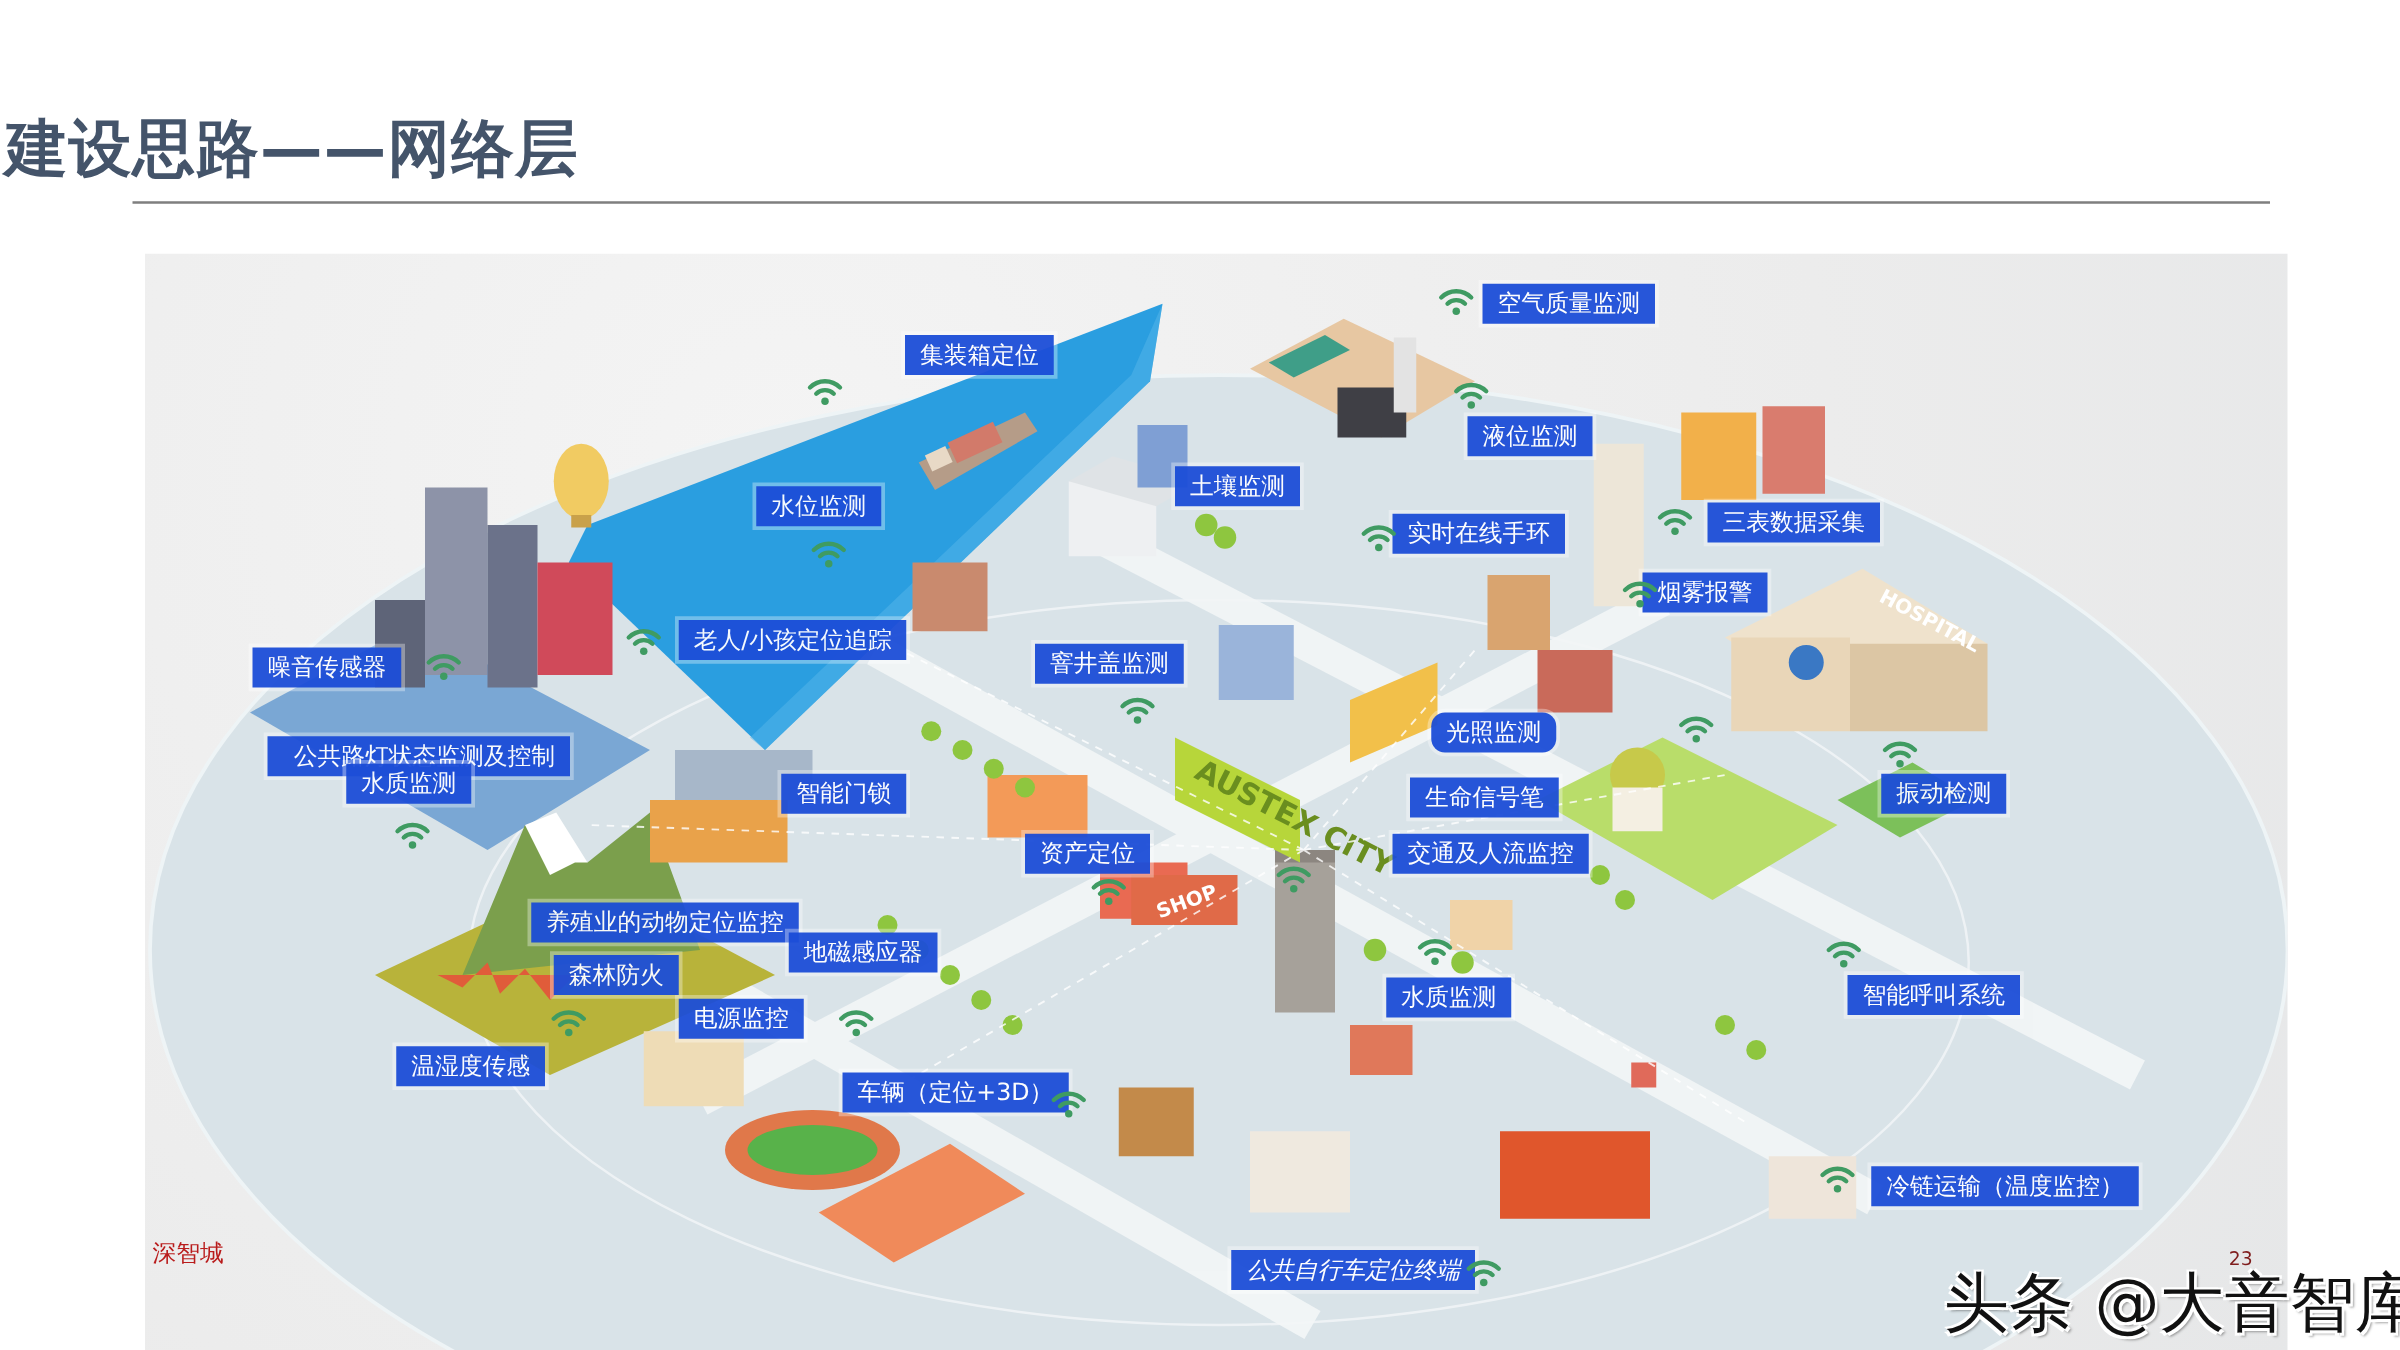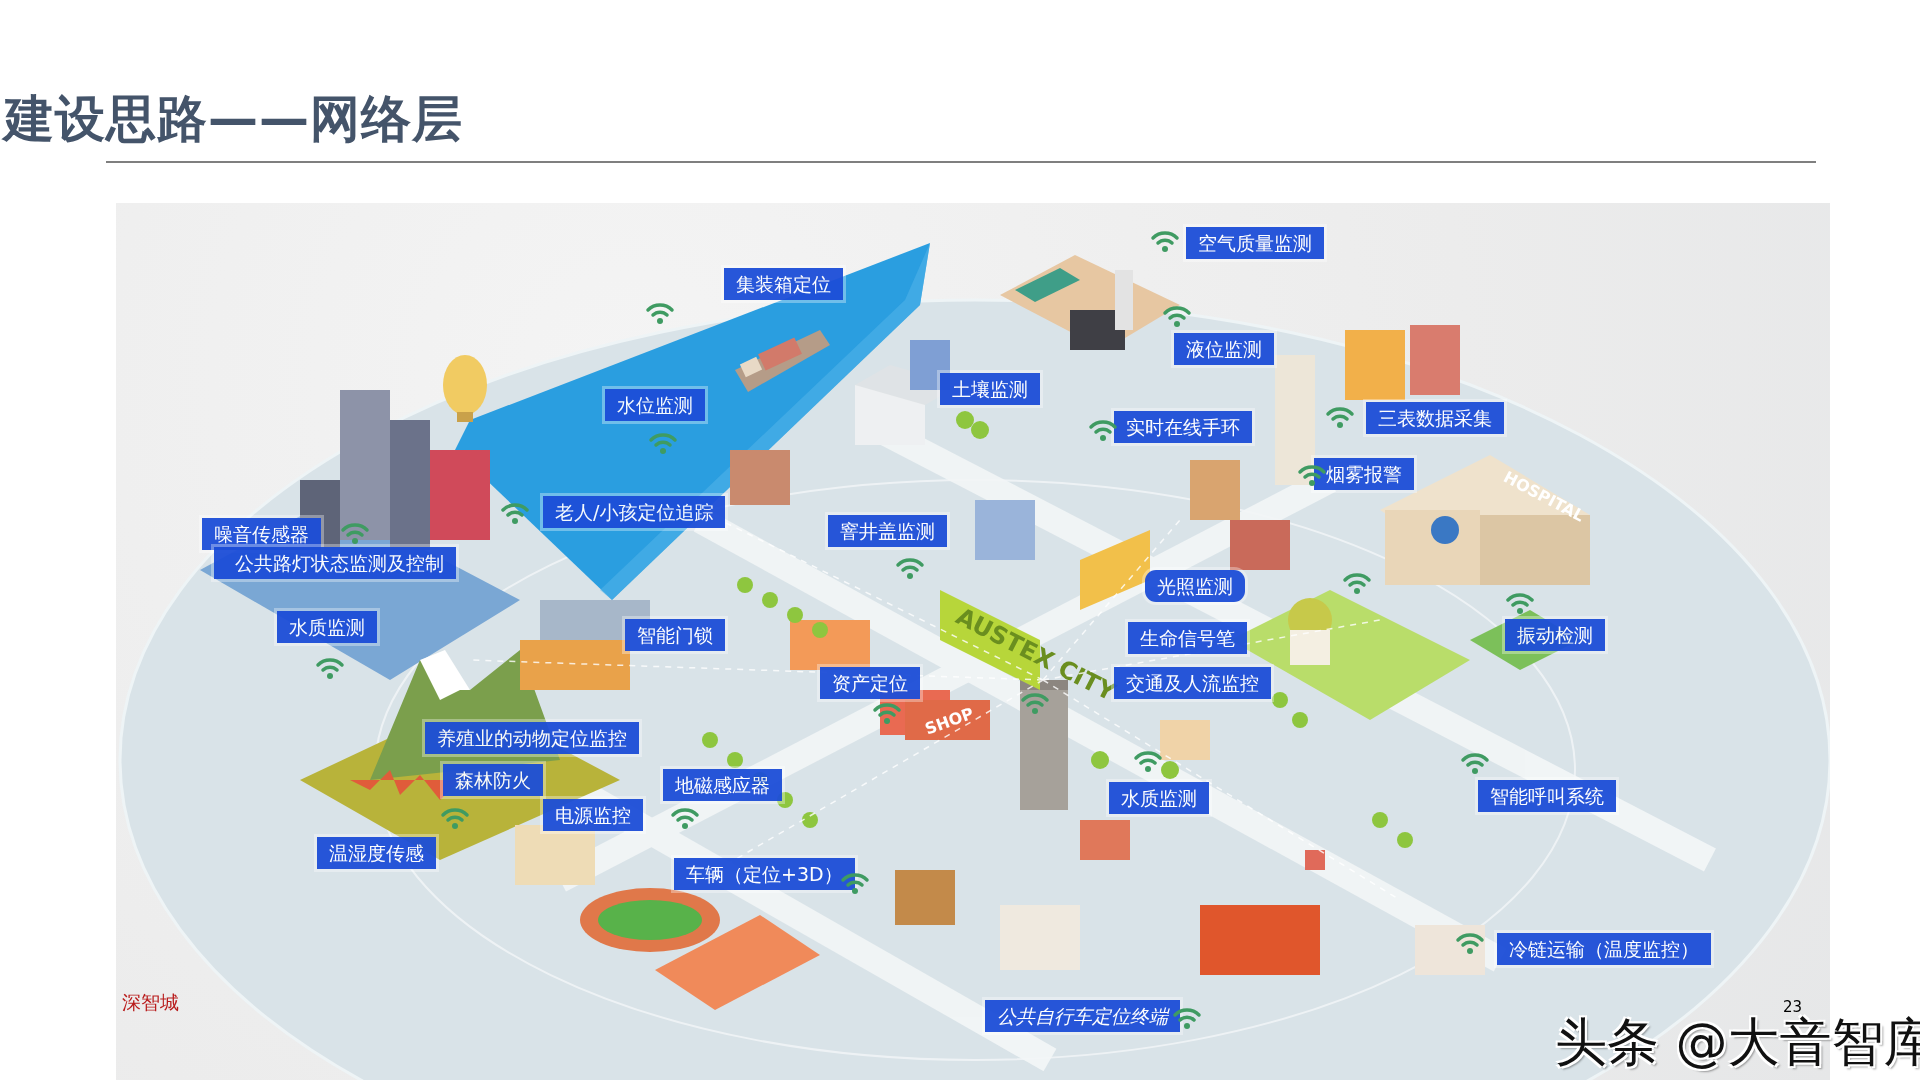--- a/index.html
+++ b/index.html
@@ -6,21 +6,21 @@
   body { width:1920px; height:1080px; position:relative; overflow:hidden; background:#ffffff; font-family:"DejaVu Sans","Liberation Sans",sans-serif; }
   .title { position:absolute; left:4px; top:86px; font-size:50px; font-weight:bold; color:#44546a; letter-spacing:1px; white-space:nowrap; }
   .rule { position:absolute; left:106px; top:161px; width:1710px; height:2px; background:#7f7f7f; }
   .map { position:absolute; left:116px; top:203px; width:1714px; height:877px; overflow:hidden;
          background: radial-gradient(circle at 30% 20%, #f4f4f4 0, #ececec 60%, #e6e7e8 100%); }
   .map svg.scene { position:absolute; left:0; top:0; }
   .lbl { position:absolute; background:#1d4ed8; color:#ffffff; font-size:19px; line-height:32px; height:32px;
          padding:0 12px; white-space:nowrap; box-shadow:0 0 0 3px rgba(255,255,255,0.35); opacity:0.95; }
   .wifi { position:absolute; width:30px; height:26px; }
   .footer-left { position:absolute; left:122px; top:990px; font-family:"DejaVu Serif","Liberation Serif",serif; font-size:19px; color:#b91c1c; }
-  .page-num { position:absolute; left:1783px; top:998px; font-size:15px; color:#000000; }
+  .page-num { position:absolute; left:1783px; top:998px; font-size:15px; color:#7f1d1d; }
   .watermark { position:absolute; left:1555px; top:1008px; font-size:52px; color:#111; white-space:nowrap;
                text-shadow: 2px 2px 0 #fff, -2px -2px 0 #fff, 2px -2px 0 #fff, -2px 2px 0 #fff, 3px 3px 2px rgba(0,0,0,0.35); }
 </style>
 </head>
 <body>
 
 <div class="title">建设思路——网络层</div>
 <div class="rule"></div>
 
 <div class="map">
@@ -167,29 +167,29 @@
     <div class="lbl" style="left: 1174px; top: 333px;">液位监测</div>
     <div class="lbl" style="left: 605px; top: 389px;">水位监测</div>
     <div class="lbl" style="left: 940px; top: 373px;">土壤监测</div>
     <div class="lbl" style="left: 1114px; top: 411px;">实时在线手环</div>
     <div class="lbl" style="left: 1366px; top: 402px;">三表数据采集</div>
     <div class="lbl" style="left: 1314px; top: 458px;">烟雾报警</div>
     <div class="lbl" style="left: 543px; top: 496px;">老人/小孩定位追踪</div>
     <div class="lbl" style="left: 202px; top: 518px;">噪音传感器</div>
     <div class="lbl" style="left: 828px; top: 515px;">窨井盖监测</div>
     <div class="lbl" style="left: 1145px; top: 570px; border-radius: 11px;">光照监测</div>
-    <div class="lbl" style="left: 214px; top: 547px; padding-left: 21px;">公共路灯状态监测及控制</div>
+    <div class="lbl" style="left: 214px; top: 589px; padding-left: 21px;">公共路灯状态监测及控制</div>
     <div class="lbl" style="left: 277px; top: 611px;">水质监测</div>
     <div class="lbl" style="left: 625px; top: 619px;">智能门锁</div>
     <div class="lbl" style="left: 1128px; top: 622px;">生命信号笔</div>
     <div class="lbl" style="left: 1505px; top: 619px;">振动检测</div>
     <div class="lbl" style="left: 820px; top: 667px;">资产定位</div>
     <div class="lbl" style="left: 1114px; top: 667px;">交通及人流监控</div>
     <div class="lbl" style="left: 425px; top: 722px;">养殖业的动物定位监控</div>
-    <div class="lbl" style="left: 663px; top: 746px; margin-top: 23px;">地磁感应器</div>
+    <div class="lbl" style="left: 631px; top: 746px;">地磁感应器</div>
     <div class="lbl" style="left: 443px; top: 764px;">森林防火</div>
     <div class="lbl" style="left: 1109px; top: 782px;">水质监测</div>
     <div class="lbl" style="left: 1478px; top: 780px;">智能呼叫系统</div>
     <div class="lbl" style="left: 543px; top: 799px;">电源监控</div>
     <div class="lbl" style="left: 317px; top: 837px;">温湿度传感</div>
     <div class="lbl" style="left: 674px; top: 858px;">车辆（定位+3D）</div>
     <div class="lbl" style="left: 1497px; top: 933px;">冷链运输（温度监控）</div>
     <div class="lbl" style="left: 985px; top: 1000px; font-style: italic;">公共自行车定位终端</div>
   </div>
 <div id="wifi-layer">

